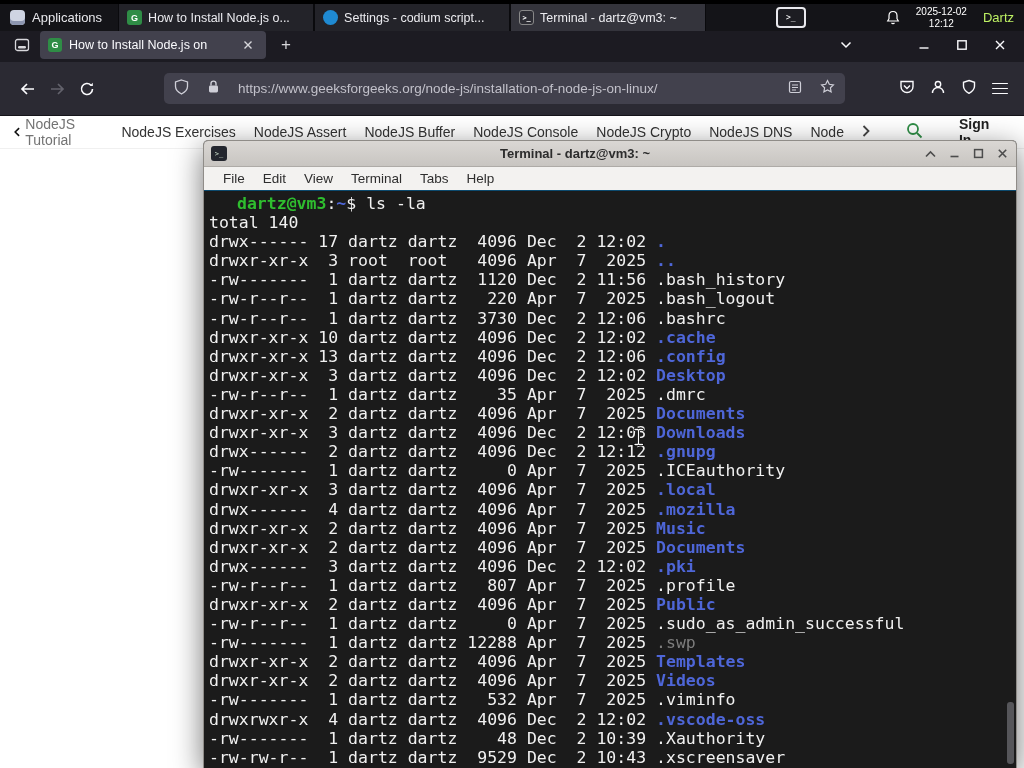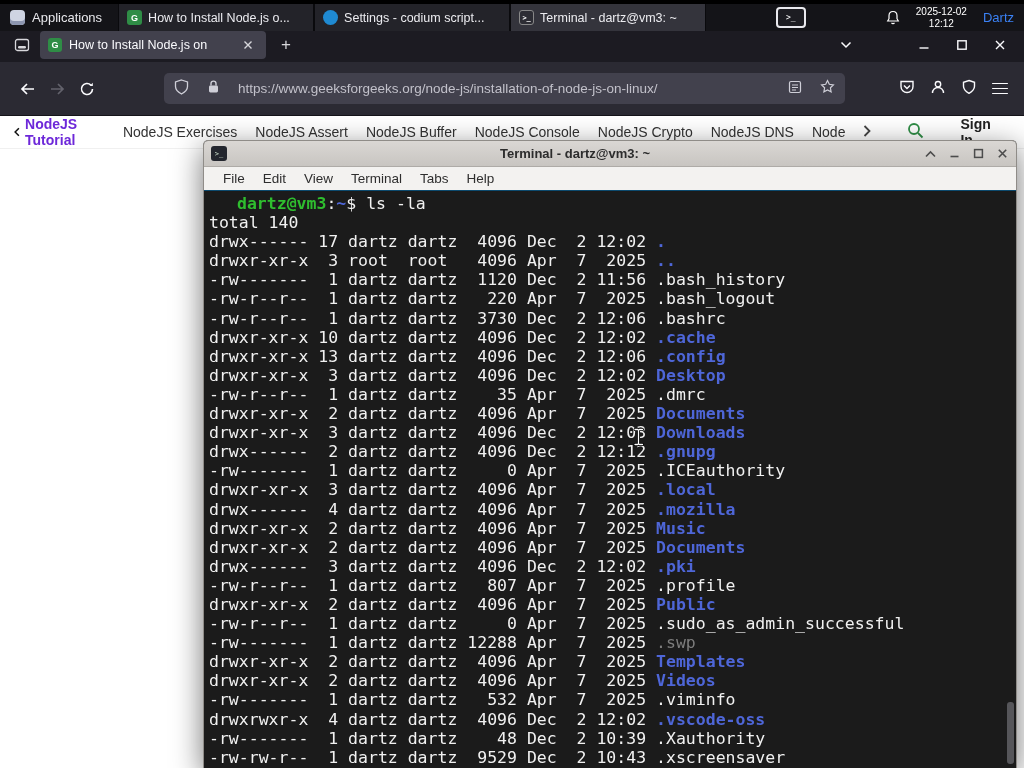--- a/index.html
+++ b/index.html
@@ -30,21 +30,21 @@
   .ico-gfg{background:var(--gfg-green);}
   .ico-codium{background:#1f8ad2;border-radius:50%;}
   .ico-terminal{background:#2d2d34;border:1px solid #888;font-size:7px;font-family:"DejaVu Sans Mono",monospace;}
   .tb-title{white-space:nowrap;overflow:hidden;font-size:12.5px;color:#ececf0;}
   .tray{margin-left:auto;display:flex;align-items:center;gap:16px;padding-right:10px;height:100%;}
   .tray-term{width:30px;height:21px;border:2px solid #e9e9ee;border-radius:4px;background:#1d1d22;
     display:flex;align-items:center;justify-content:center;font-family:"DejaVu Sans Mono",monospace;
     font-size:8px;color:#fff;margin-right:64px;}
   .bell svg{display:block;}
   .clock{font-size:10px;line-height:12px;text-align:center;color:#fff;}
-  .user-label{font-size:13px;color:#3b82f6;}
+  .user-label{font-size:13px;color:#bef264;}
 
   
   .browser{position:absolute;left:0;top:27px;width:1024px;height:741px;background:var(--page-bg);}
   .tabstrip{height:35px;background:var(--tabstrip-bg);display:flex;align-items:center;padding:0 8px;color:var(--browser-fg);}
   .fxview{width:28px;height:26px;display:flex;align-items:center;justify-content:center;border-radius:4px;}
   .tab{width:226px;height:28px;background:var(--tab-bg);border-radius:4px;margin-left:4px;
     display:flex;align-items:center;gap:7px;padding:0 8px;}
   .favicon{width:14px;height:14px;flex:0 0 14px;border-radius:3px;background:var(--gfg-green);color:#fff;
     font-size:9px;font-weight:bold;display:flex;align-items:center;justify-content:center;}
   .tab-title{flex:1;font-size:12.5px;white-space:nowrap;overflow:hidden;
@@ -61,21 +61,21 @@
   .navbtn.disabled{color:#63626c;}
   .urlbar{flex:1;height:31px;margin:0 54px 0 62px;background:var(--urlbar-bg);border-radius:5px;
     display:flex;align-items:center;gap:18px;padding:0 10px;color:#cfcfd8;}
   .url-text{flex:1;font-size:13.5px;color:#c2c1ca;white-space:nowrap;overflow:hidden;}
   .nav-right{display:flex;align-items:center;gap:15px;padding-right:4px;}
   .hamburger{width:16px;height:12px;display:flex;flex-direction:column;justify-content:space-between;}
   .hamburger i{height:1.8px;background:#fbfbfe;border-radius:1px;}
 
   .sitenav{height:33px;background:var(--page-bg);display:flex;align-items:center;gap:18px;
     padding:0 28px 0 14px;font-size:14px;color:var(--page-fg);border-bottom:1px solid #f0f0f0;}
-  .sn-back{display:flex;align-items:center;gap:5px;font-weight:bold;color:#6d28d9;}
+  .sn-back{display:flex;align-items:center;gap:5px;font-weight:normal;color:#737373;}
   .sn-item{white-space:nowrap;color:#333;}
   .sn-spacer{flex:1;}
   .signin{color:#222;font-weight:bold;margin-left:18px;}
   .page{height:526px;background:var(--page-bg);}
 
   
   .termwin{position:absolute;left:203px;top:140px;width:814px;height:628px;z-index:40;
     border:1px solid #8f8c88;border-bottom:none;border-radius:5px 5px 0 0;
     box-shadow:0 8px 30px rgba(0,0,0,.55);background:var(--term-bg);}
   .titlebar{height:26px;background:linear-gradient(var(--title-grad-a),var(--title-grad-b));

